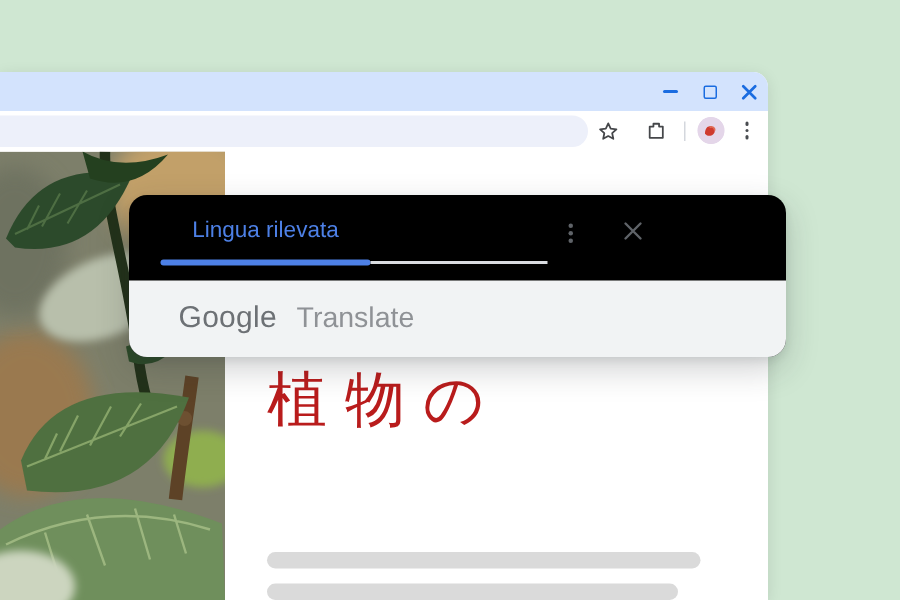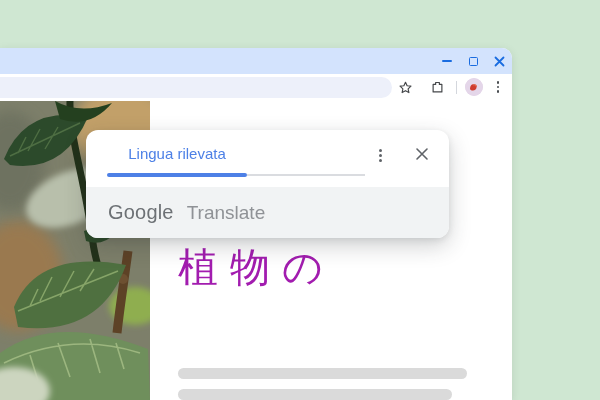--- a/index.html
+++ b/index.html
@@ -52,32 +52,32 @@
     position:absolute; left:0; top:53px; right:0; bottom:0;
     display:flex; background:#fff;
   }
   .photo { width:150px; height:100%; position:relative; overflow:hidden; flex:none; }
   .photo svg { display:block; }
   .page { flex:1; position:relative; background:#ffffff; }
 
   .heading {
     position:absolute; left:28px; top:140px;
     font-size:40px; line-height:53px; letter-spacing:12px;
-    color:#a21caf; font-weight:400;
+    color:#b91c1c; font-weight:400;
     font-family:"Liberation Sans", sans-serif;
     white-space:nowrap;
   }
   .skel { position:absolute; left:28px; height:11px; border-radius:6px; background:#dadada; }
   .skel-1 { top:267px; width:289px; }
   .skel-2 { top:288px; width:274px; }
 
   
   .popup {
-    position:absolute; left:86px; top:130px; width:363px; height:108px;
-    background:#ffffff; border-radius:12px; z-index:10;
+    position:absolute; left:86px; top:130px; width:438px; height:108px;
+    background:#000000; border-radius:12px; z-index:10;
     box-shadow:0 8px 22px rgba(40,45,50,0.22), 0 2px 6px rgba(40,45,50,0.10);
   }
   .popup-tabs { position:absolute; left:0; top:0; right:0; height:57px; }
   .tab {
     position:absolute; top:0; height:47px;
     display:flex; align-items:center; justify-content:center;
     font-size:15px; cursor:default; white-space:nowrap;
   }
   .tab-active { left:21px; width:140px; color:#4d80e6; font-weight:500; }
   .tab-inactive { left:161px; width:118px; color:#5f6368; font-weight:400; }
@@ -88,21 +88,21 @@
     display:flex; align-items:center; justify-content:center;
   }
   .popup-kebab .kebab-dots i { background:#5f6368; width:3px; height:3px; }
   .popup-close {
     position:absolute; left:327px; top:15px; width:18px; height:18px;
     display:flex; align-items:center; justify-content:center;
   }
   .brandbar {
     position:absolute; left:0; top:57px; right:0; bottom:0;
     background:#f1f3f4; border-radius:0 0 12px 12px;
-    display:flex; align-items:center; padding-left:22px;
+    display:flex; align-items:center; padding-left:33px;
   }
   .brand-logo { font-size:20px; color:#6d7175; font-weight:500; letter-spacing:0.2px; }
   .brand-product { font-size:19px; color:#8f9296; font-weight:400; margin-left:13px; }
 </style>
 </head>
 <body>
 
 <div class="window">
 
   <div class="titlebar">

